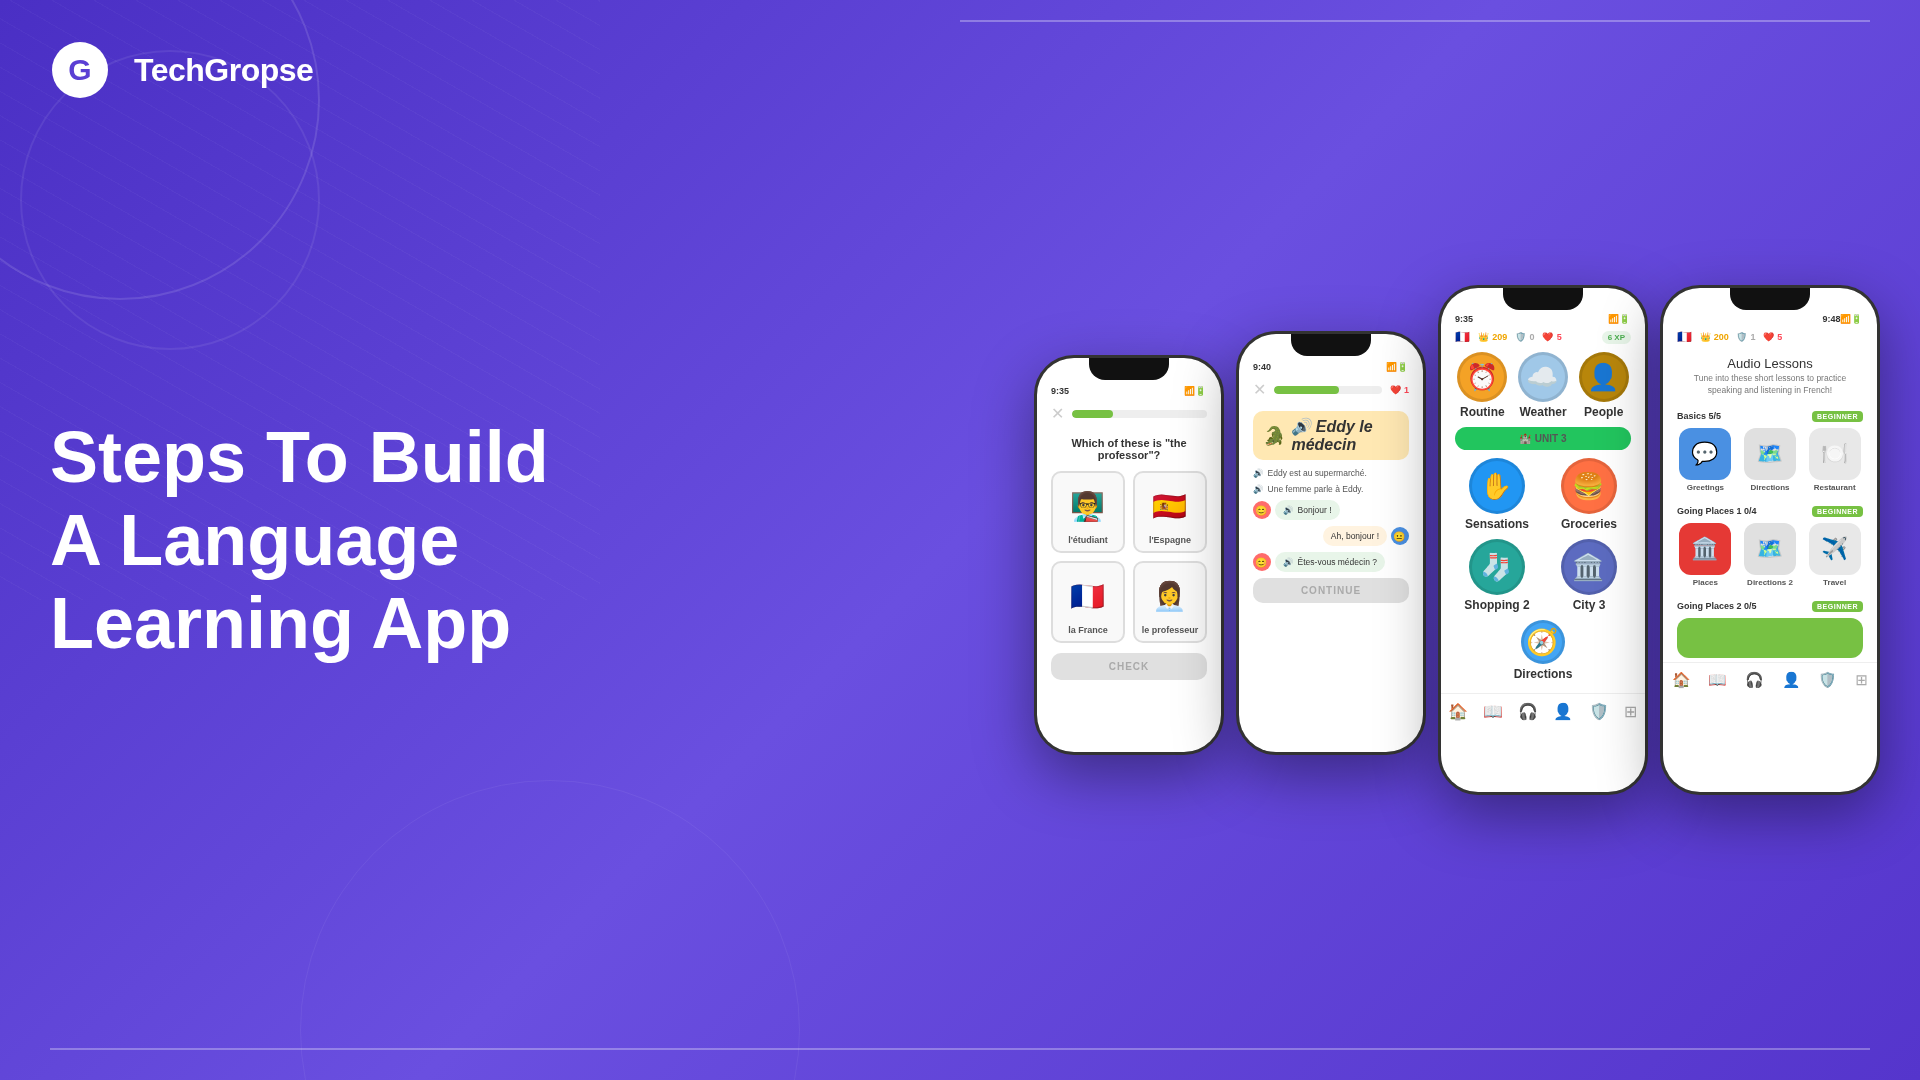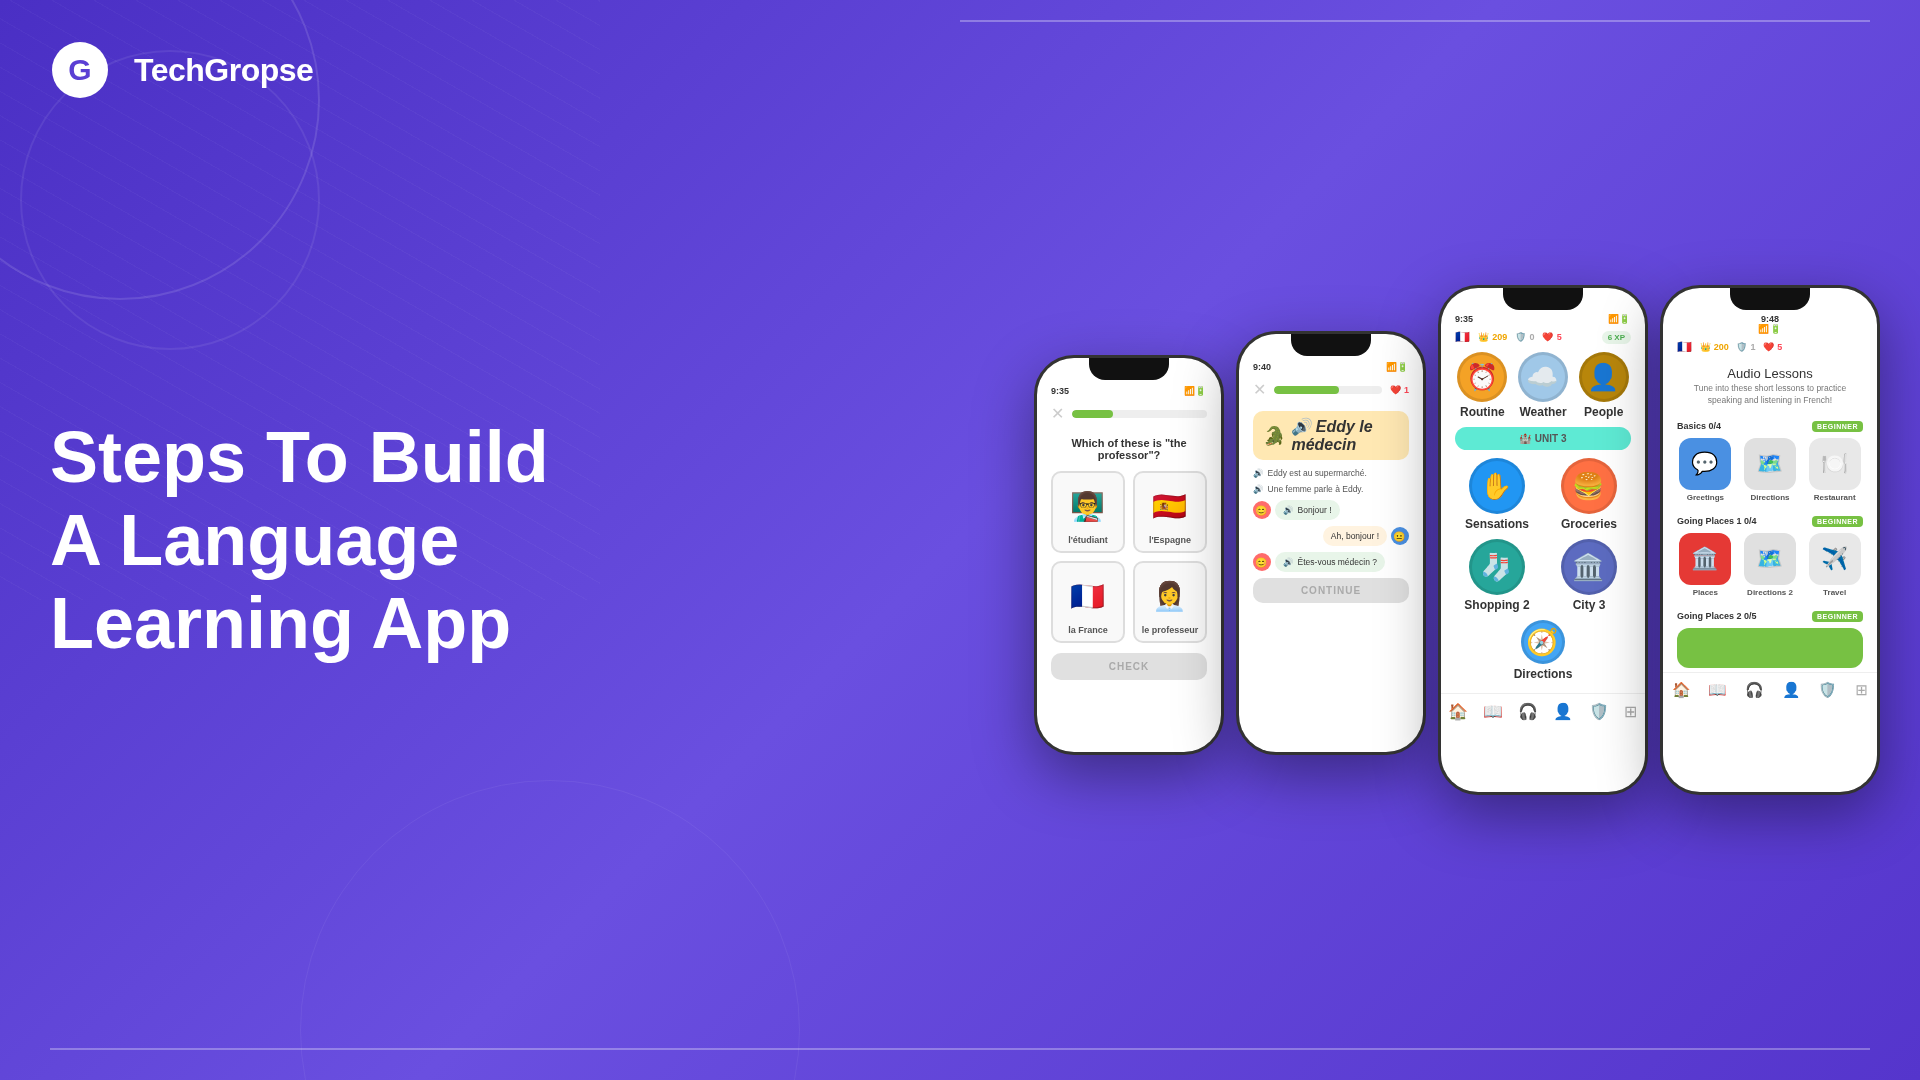--- a/index.html
+++ b/index.html
@@ -411,21 +411,21 @@
       background: #e8f5e9;
       border-radius: 10px;
       padding: 2px 6px;
       font-size: 8px;
       color: #4caf50;
       font-weight: 700;
       margin-left: auto;
     }
     .p3-unit-header {
       margin: 0 14px 8px;
-      background: #5eead4;
+      background: #22c55e;
       border-radius: 12px;
       padding: 6px 10px;
       text-align: center;
       font-size: 10px;
       font-weight: 800;
       color: #555;
     }
     .p3-skills-grid {
       display: grid;
       grid-template-columns: 1fr 1fr;
@@ -472,21 +472,20 @@
 
     
     .p4-status {
       display: flex;
       align-items: center;
       justify-content: flex-end;
       padding: 26px 14px 6px;
       font-size: 9px;
       color: #333;
       font-weight: 600;
-      flex-direction: column;
     }
     .p4-stats {
       display: flex;
       align-items: center;
       gap: 8px;
       padding: 0 14px 8px;
     }
     .p4-title {
       text-align: center;
       font-size: 13px;
@@ -770,21 +769,21 @@
       <div class="p4-stats">
         <span style="font-size:12px;">🇫🇷</span>
         <span style="font-size:9px;font-weight:700;color:#f0a500;">👑 <span>200</span></span>
         <span style="font-size:9px;font-weight:700;color:#aaa;">🛡️ <span>1</span></span>
         <span style="font-size:9px;font-weight:700;color:#ff4757;">❤️ <span>5</span></span>
       </div>
       <div class="p4-title">Audio Lessons</div>
       <div class="p4-subtitle">Tune into these short lessons to practice speaking and listening in French!</div>
 
       <div class="p4-section-header">
-        <span class="p4-section-label">Basics 0/4</span>
+        <span class="p4-section-label">Basics 5/5</span>
         <span class="p4-badge-beginner">BEGINNER</span>
       </div>
       <div class="p4-lessons-row">
         <div class="p4-lesson-card">
           <div class="p4-lesson-icon p4-lesson-active">💬</div>
           <div class="p4-lesson-label">Greetings</div>
         </div>
         <div class="p4-lesson-card">
           <div class="p4-lesson-icon p4-lesson-locked">🗺️</div>
           <div class="p4-lesson-label">Directions</div>

